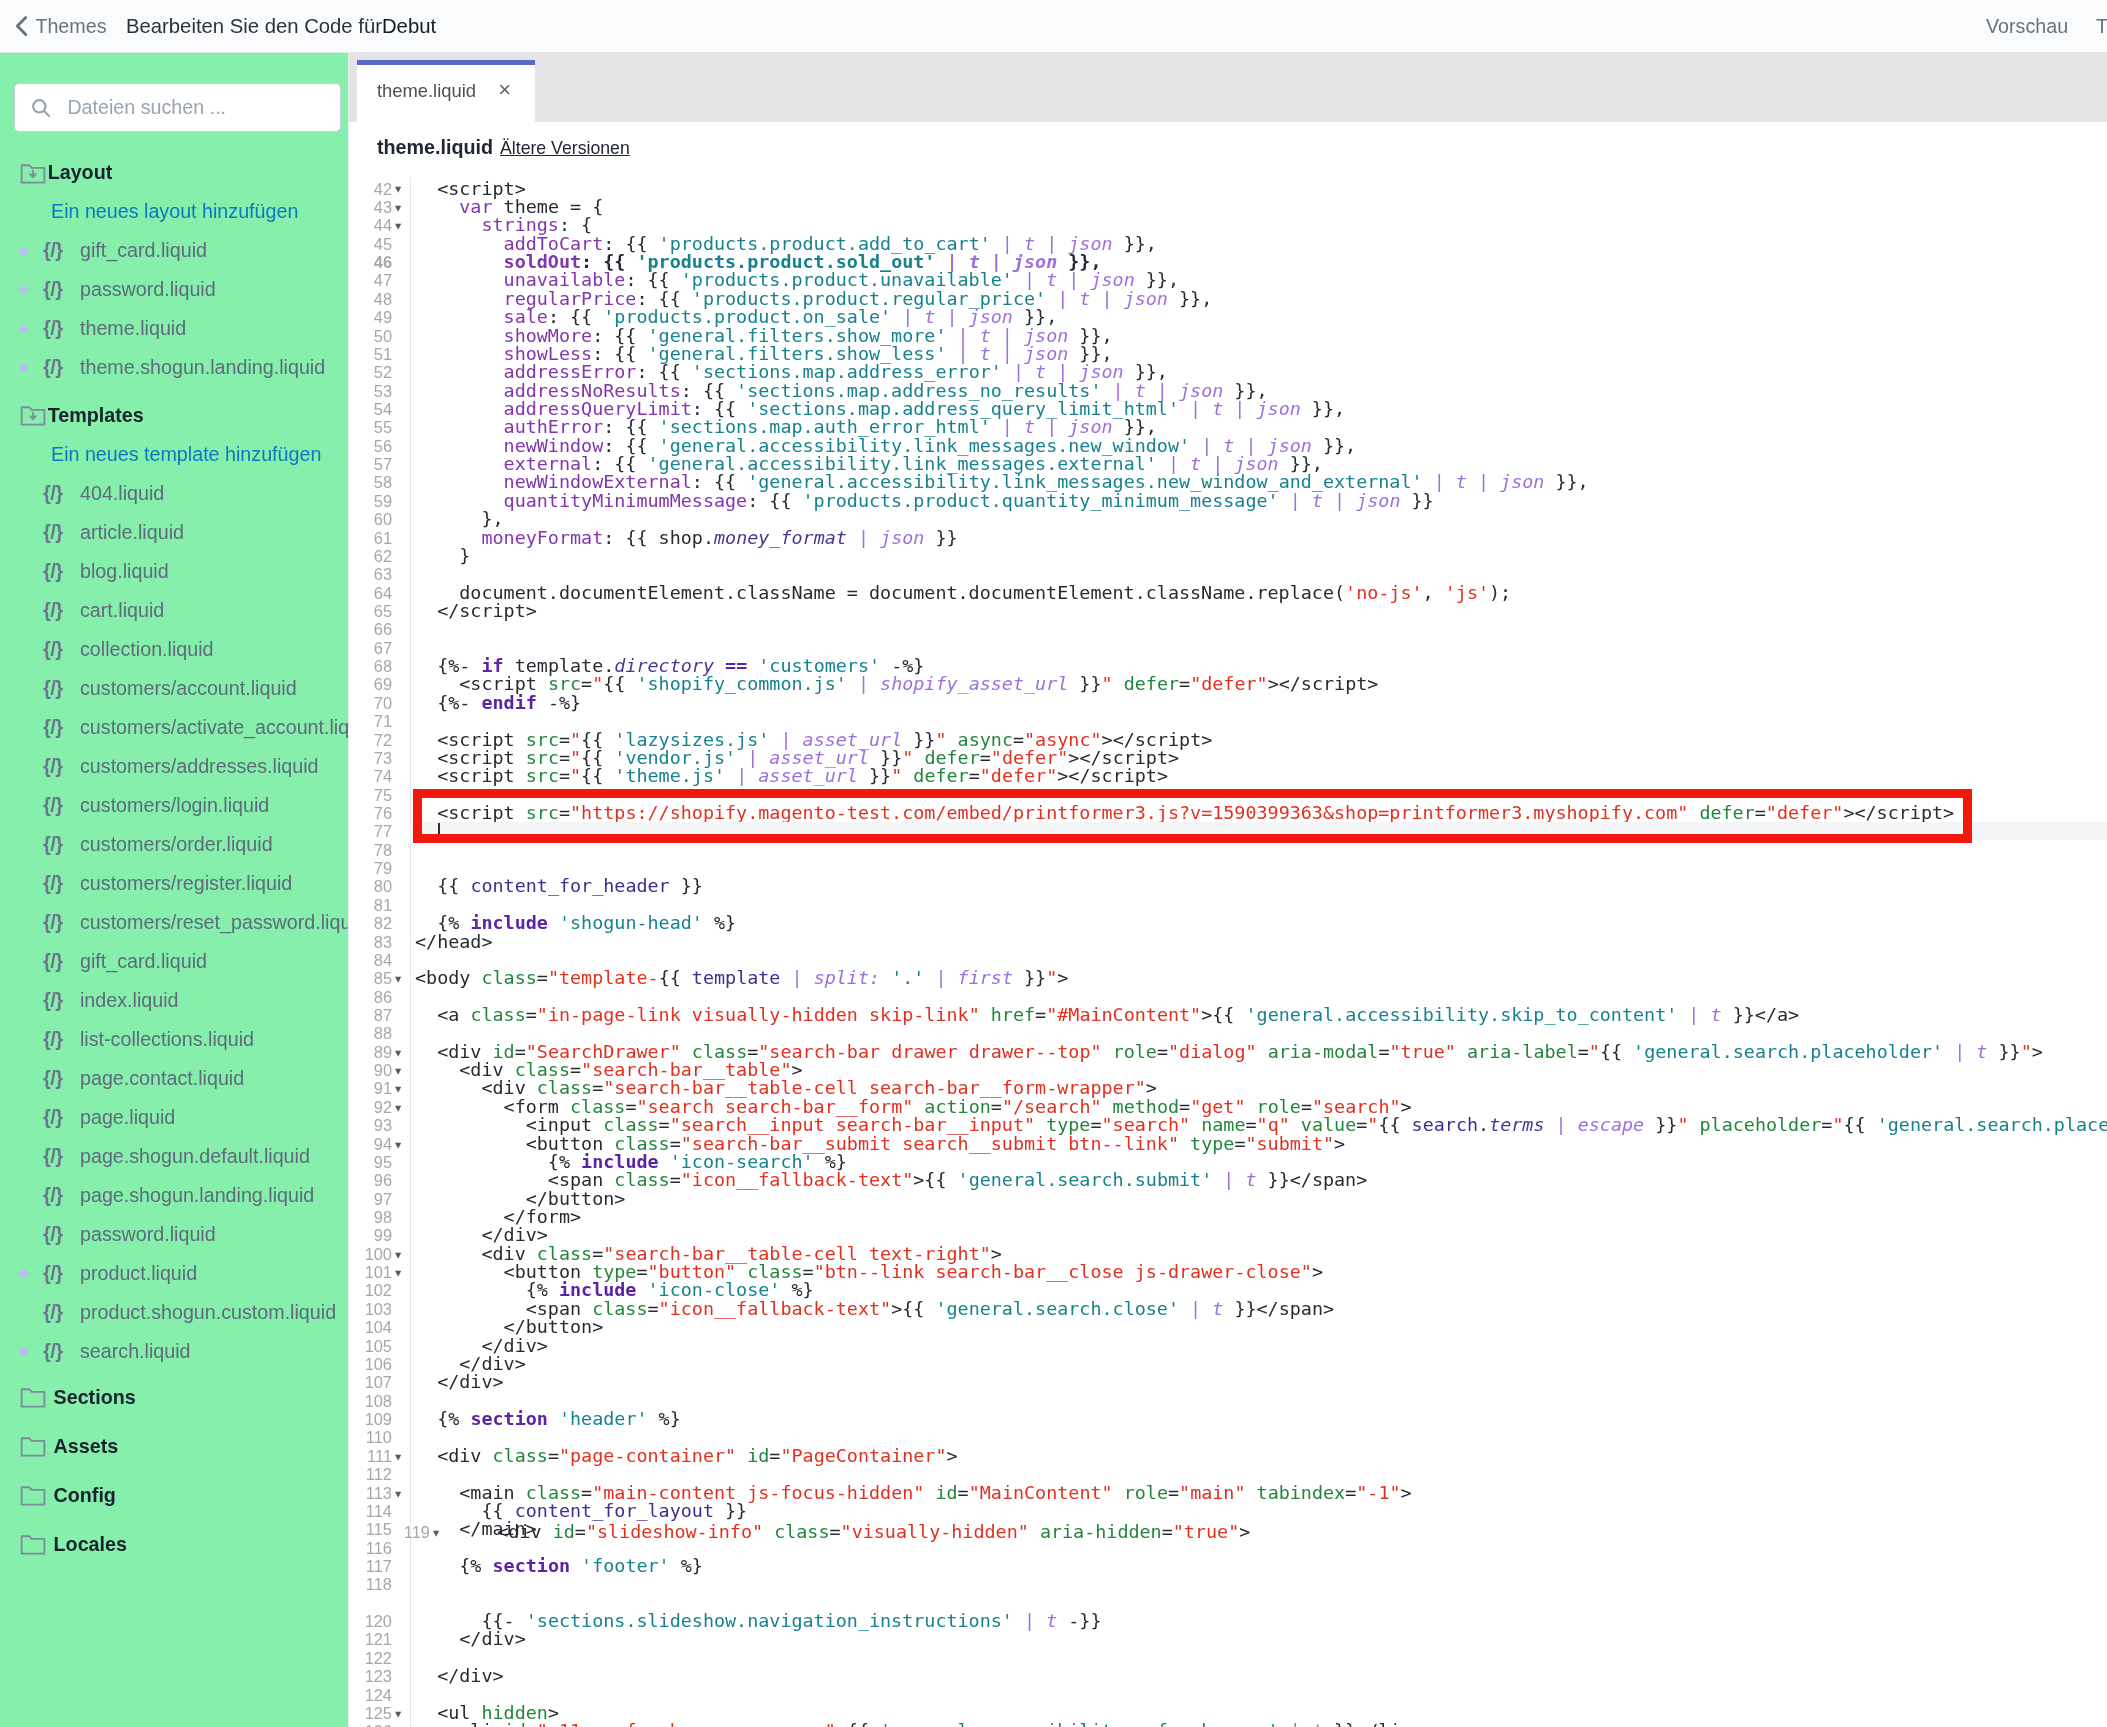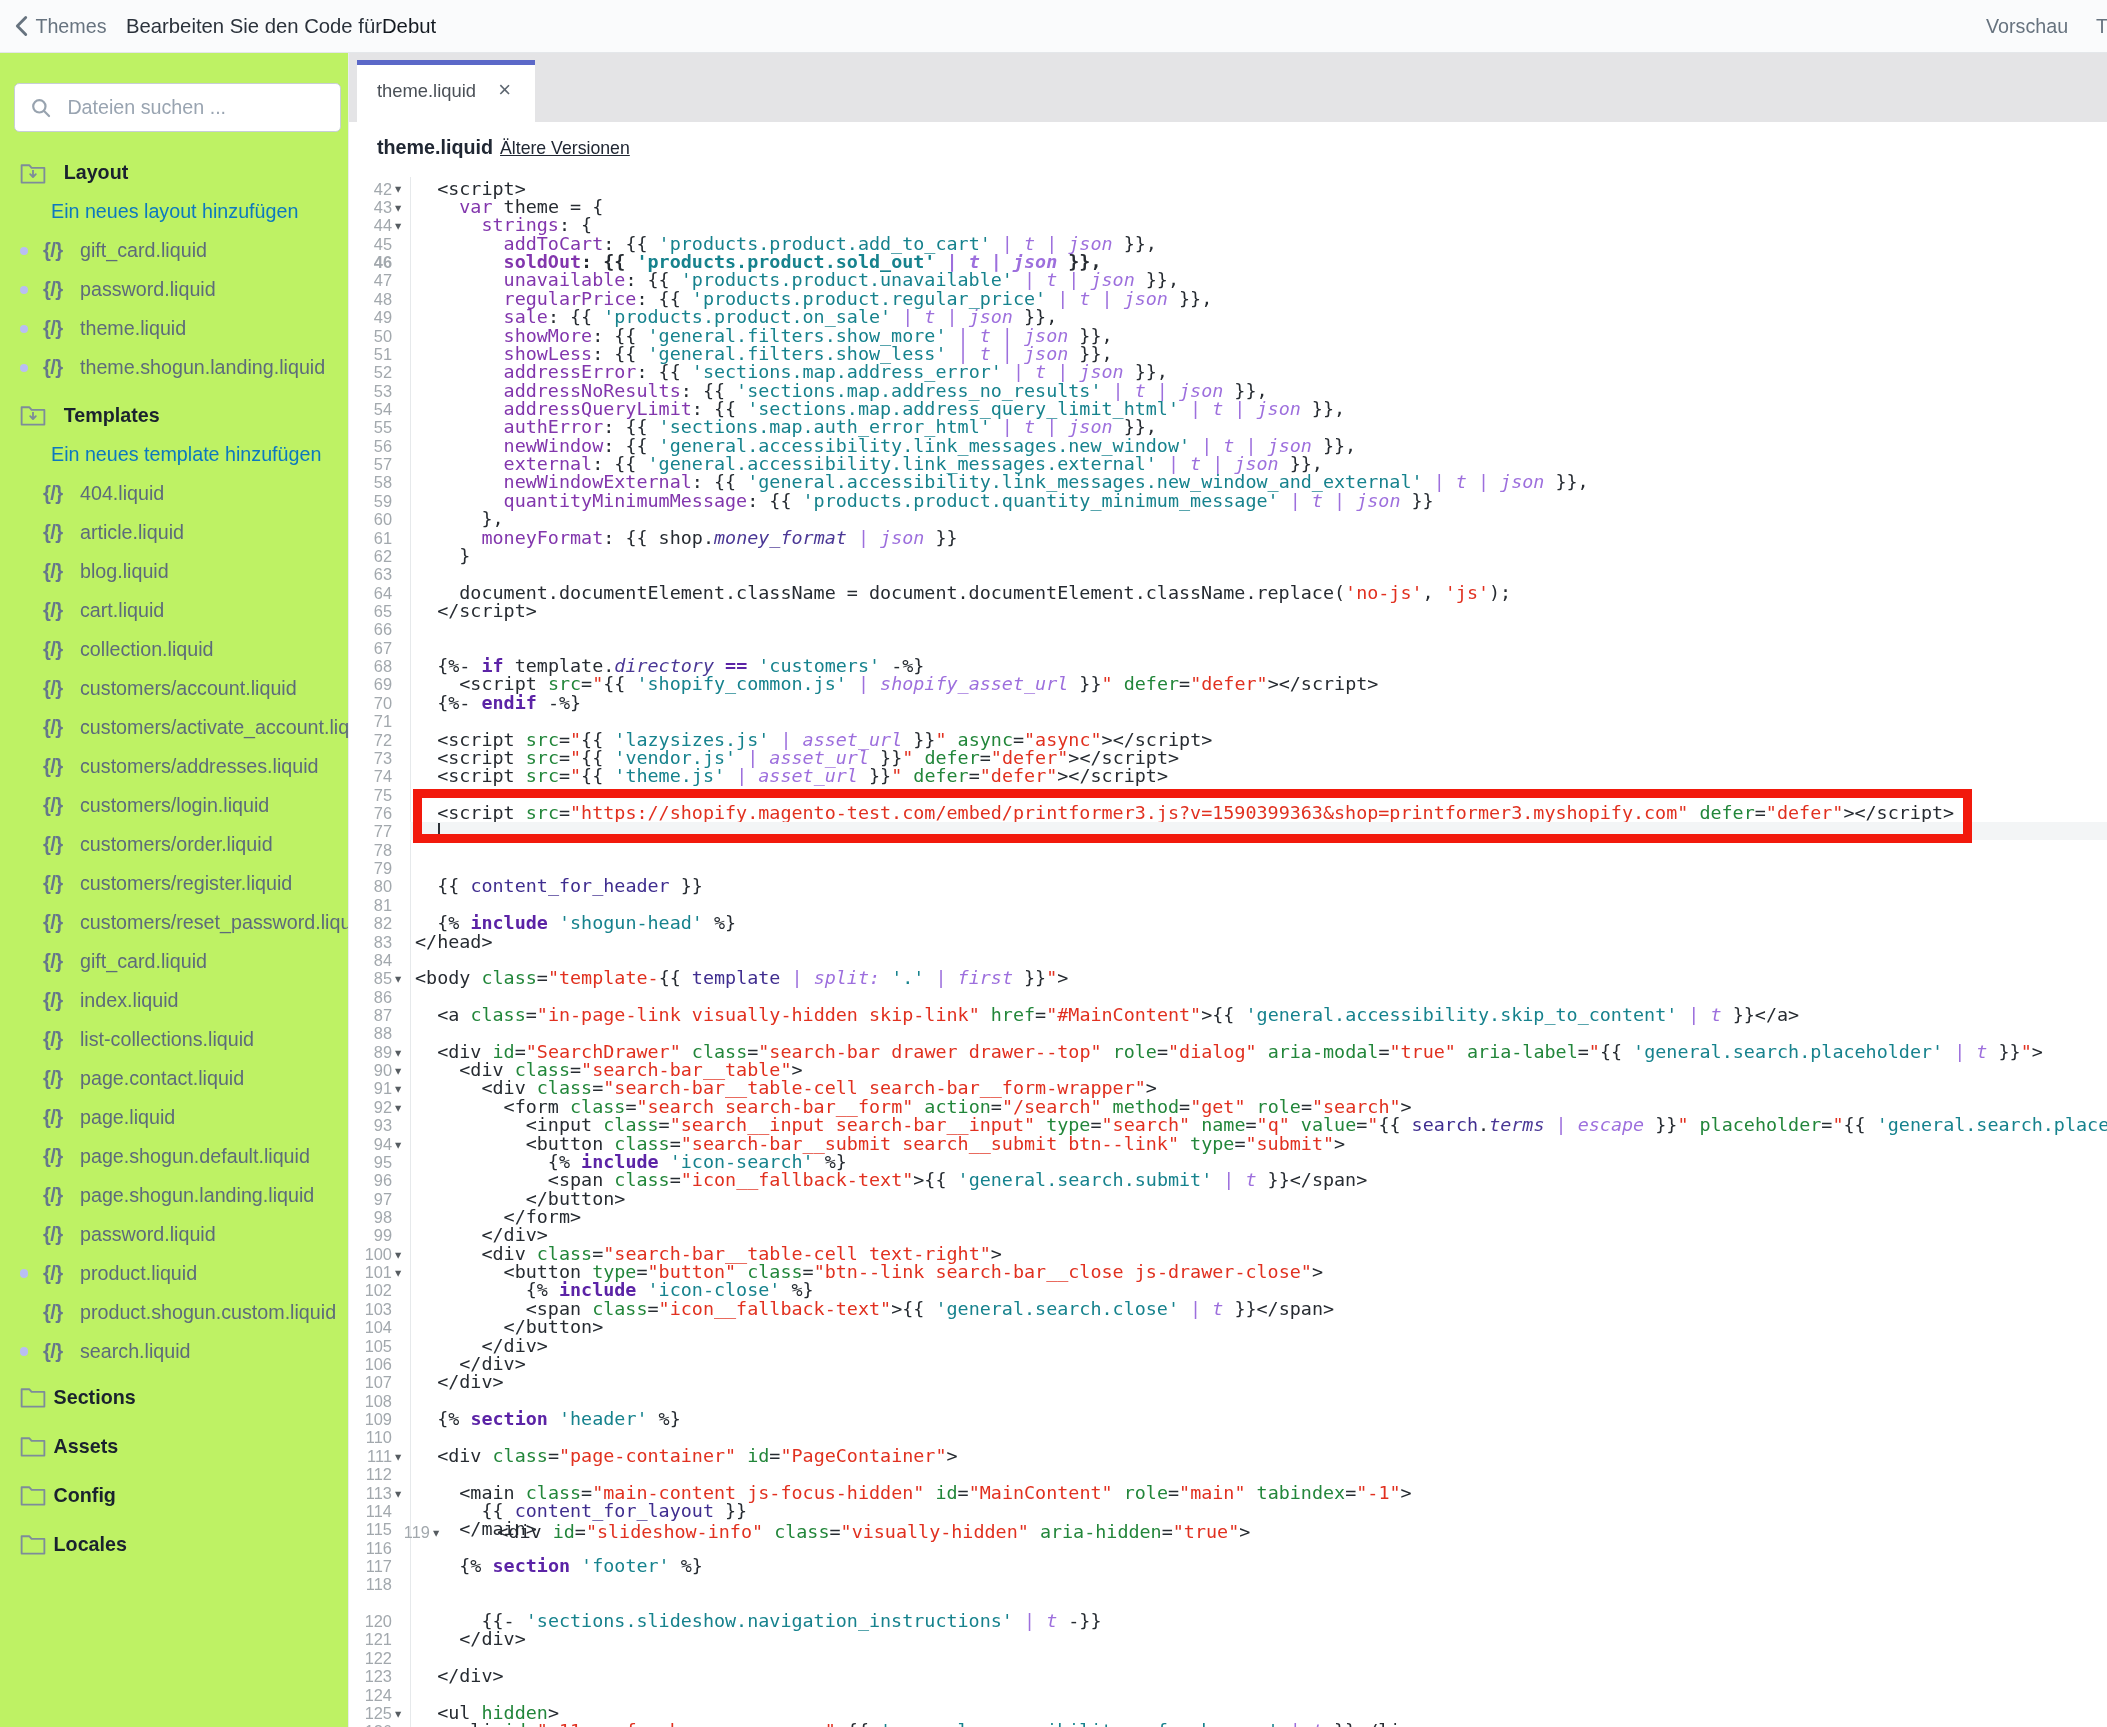--- a/index.html
+++ b/index.html
@@ -9,29 +9,29 @@
   
   #topbar{position:absolute;left:0;top:0;width:2108px;height:52px;background:#fafbfc;border-bottom:0.7px solid #e4e7ea;z-index:10;}
   #back{position:absolute;left:14.4px;top:0;height:52px;display:flex;align-items:center;gap:6.6px;color:#67737f;font-size:19.7px;cursor:pointer;}
   #back svg{display:block;}
   #pagetitle{position:absolute;left:126px;top:0;height:52px;display:flex;align-items:center;font-size:20.3px;color:#2b323b;}
   #pagetitle b{color:#141a21;font-weight:400;}
   #preview-btn{position:absolute;left:1986px;top:0;height:52px;display:flex;align-items:center;font-size:19.7px;color:#67737f;cursor:pointer;}
   #right-clip{position:absolute;left:2096px;top:0;height:52px;display:flex;align-items:center;font-size:19.7px;color:#67737f;white-space:nowrap;}
 
   
-  #sidebar{position:absolute;left:0;top:53px;width:348px;bottom:0;background:#bef264;border-right:0.7px solid #e9edef;overflow:hidden;z-index:5;}
+  #sidebar{position:absolute;left:0;top:53px;width:348px;bottom:0;background:#86efac;border-right:0.7px solid #e9edef;overflow:hidden;z-index:5;}
   #searchbox{position:absolute;left:14.4px;top:29.5px;width:327px;height:49px;box-sizing:border-box;border:1.3px solid #c7ced6;border-radius:5.2px;background:#fff;}
   #searchbox svg{position:absolute;left:14.4px;top:13px;}
   #searchbox input{position:absolute;left:50px;top:2.6px;width:262px;height:41px;border:none;outline:none;font-size:19.7px;color:#434b54;font-family:"Liberation Sans",sans-serif;background:transparent;}
   #searchbox input::placeholder{color:#99a4b1;}
   #filelist{position:absolute;left:0;top:100px;width:348px;}
   .sec-header{height:39px;display:flex;align-items:center;cursor:pointer;}
   .sec-header .f-icon{margin-left:19.7px;width:26px;display:flex;justify-content:center;}
-  .sec-header .sec-label{margin-left:18px;font-size:19.7px;font-weight:700;color:#1a222e;}
+  .sec-header .sec-label{margin-left:2px;font-size:19.7px;font-weight:700;color:#1a222e;}
   .row-link{height:39px;display:flex;align-items:center;padding-left:51px;font-size:19.7px;color:#0d78bf;cursor:pointer;white-space:nowrap;}
   .row-file{position:relative;height:39px;display:flex;align-items:center;cursor:pointer;white-space:nowrap;overflow:hidden;}
   .row-file .dot{position:absolute;left:19.7px;top:15.7px;width:8.5px;height:8.5px;border-radius:50%;background:#b9bef3;}
   .row-file .braces{position:absolute;left:43px;font-size:20.3px;font-weight:600;color:#66788a;letter-spacing:-0.7px;}
   .row-file .fname{position:absolute;left:80px;font-size:19.7px;color:#5d6b7a;}
   .tpl-gap{margin-top:8.5px;}
   #folders{margin-top:2px;}
   .row-folder{height:49px;display:flex;align-items:center;cursor:pointer;}
   .row-folder .f-icon{margin-left:19.7px;width:26px;display:flex;justify-content:center;}
   .row-folder .fol-label{margin-left:7.9px;font-size:19.7px;font-weight:700;color:#1a222e;}

